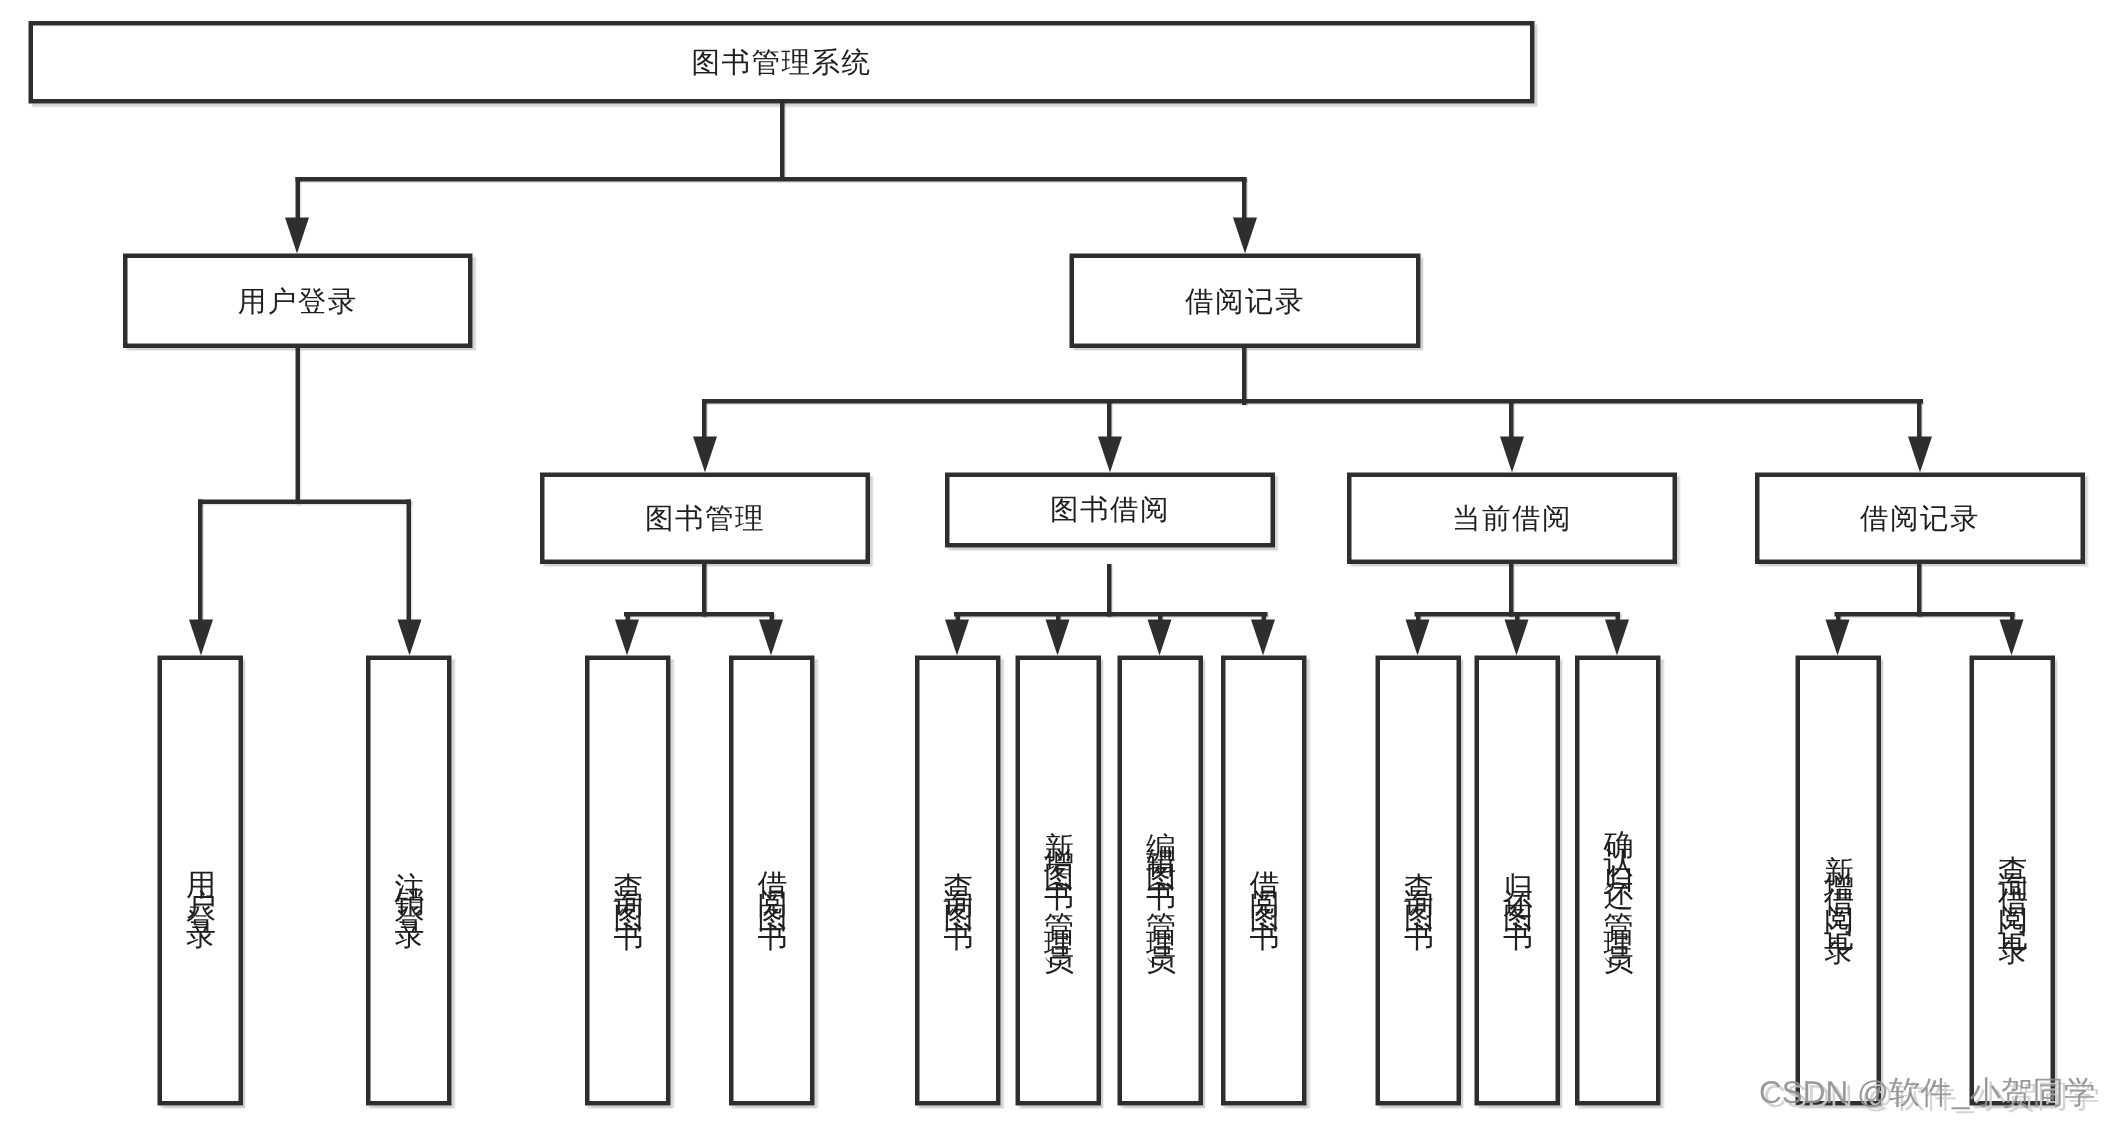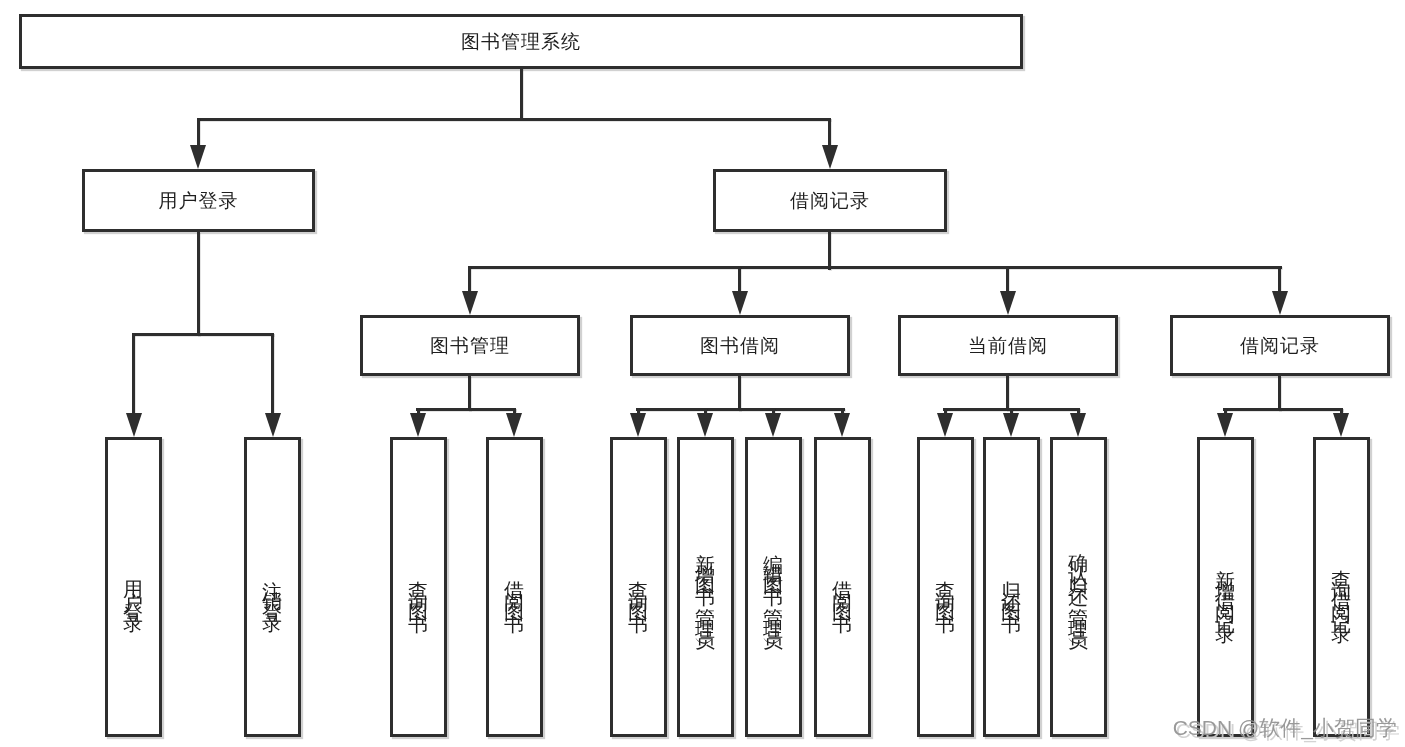--- a/index.html
+++ b/index.html
@@ -67,21 +67,21 @@
   <div class="line" style="left:738px;top:266px;width:3px;height:28px"></div>
   <div class="arrow" style="left:732px;top:291px"></div>
   <div class="line" style="left:1006px;top:266px;width:3px;height:28px"></div>
   <div class="arrow" style="left:1000px;top:291px"></div>
   <div class="line" style="left:1278px;top:266px;width:3px;height:28px"></div>
   <div class="arrow" style="left:1272px;top:291px"></div>
 
   <div class="box h" style="left:360px;top:315px;width:220px;height:61px">
     <span>图书管理</span>
   </div>
-  <div class="box h" style="left:630px;top:315px;width:220px;height:61px">
+  <div class="box h" style="left:630px;top:315px;width:220px;height:50px">
     <span>图书借阅</span>
   </div>
   <div class="box h" style="left:1170px;top:315px;width:220px;height:61px">
     <span>借阅记录</span>
   </div>
   <div class="box h" style="left:898px;top:315px;width:220px;height:61px">
     <span>当前借阅</span>
   </div>
 
   <div class="line" style="left:468px;top:376px;width:3px;height:35px"></div>

